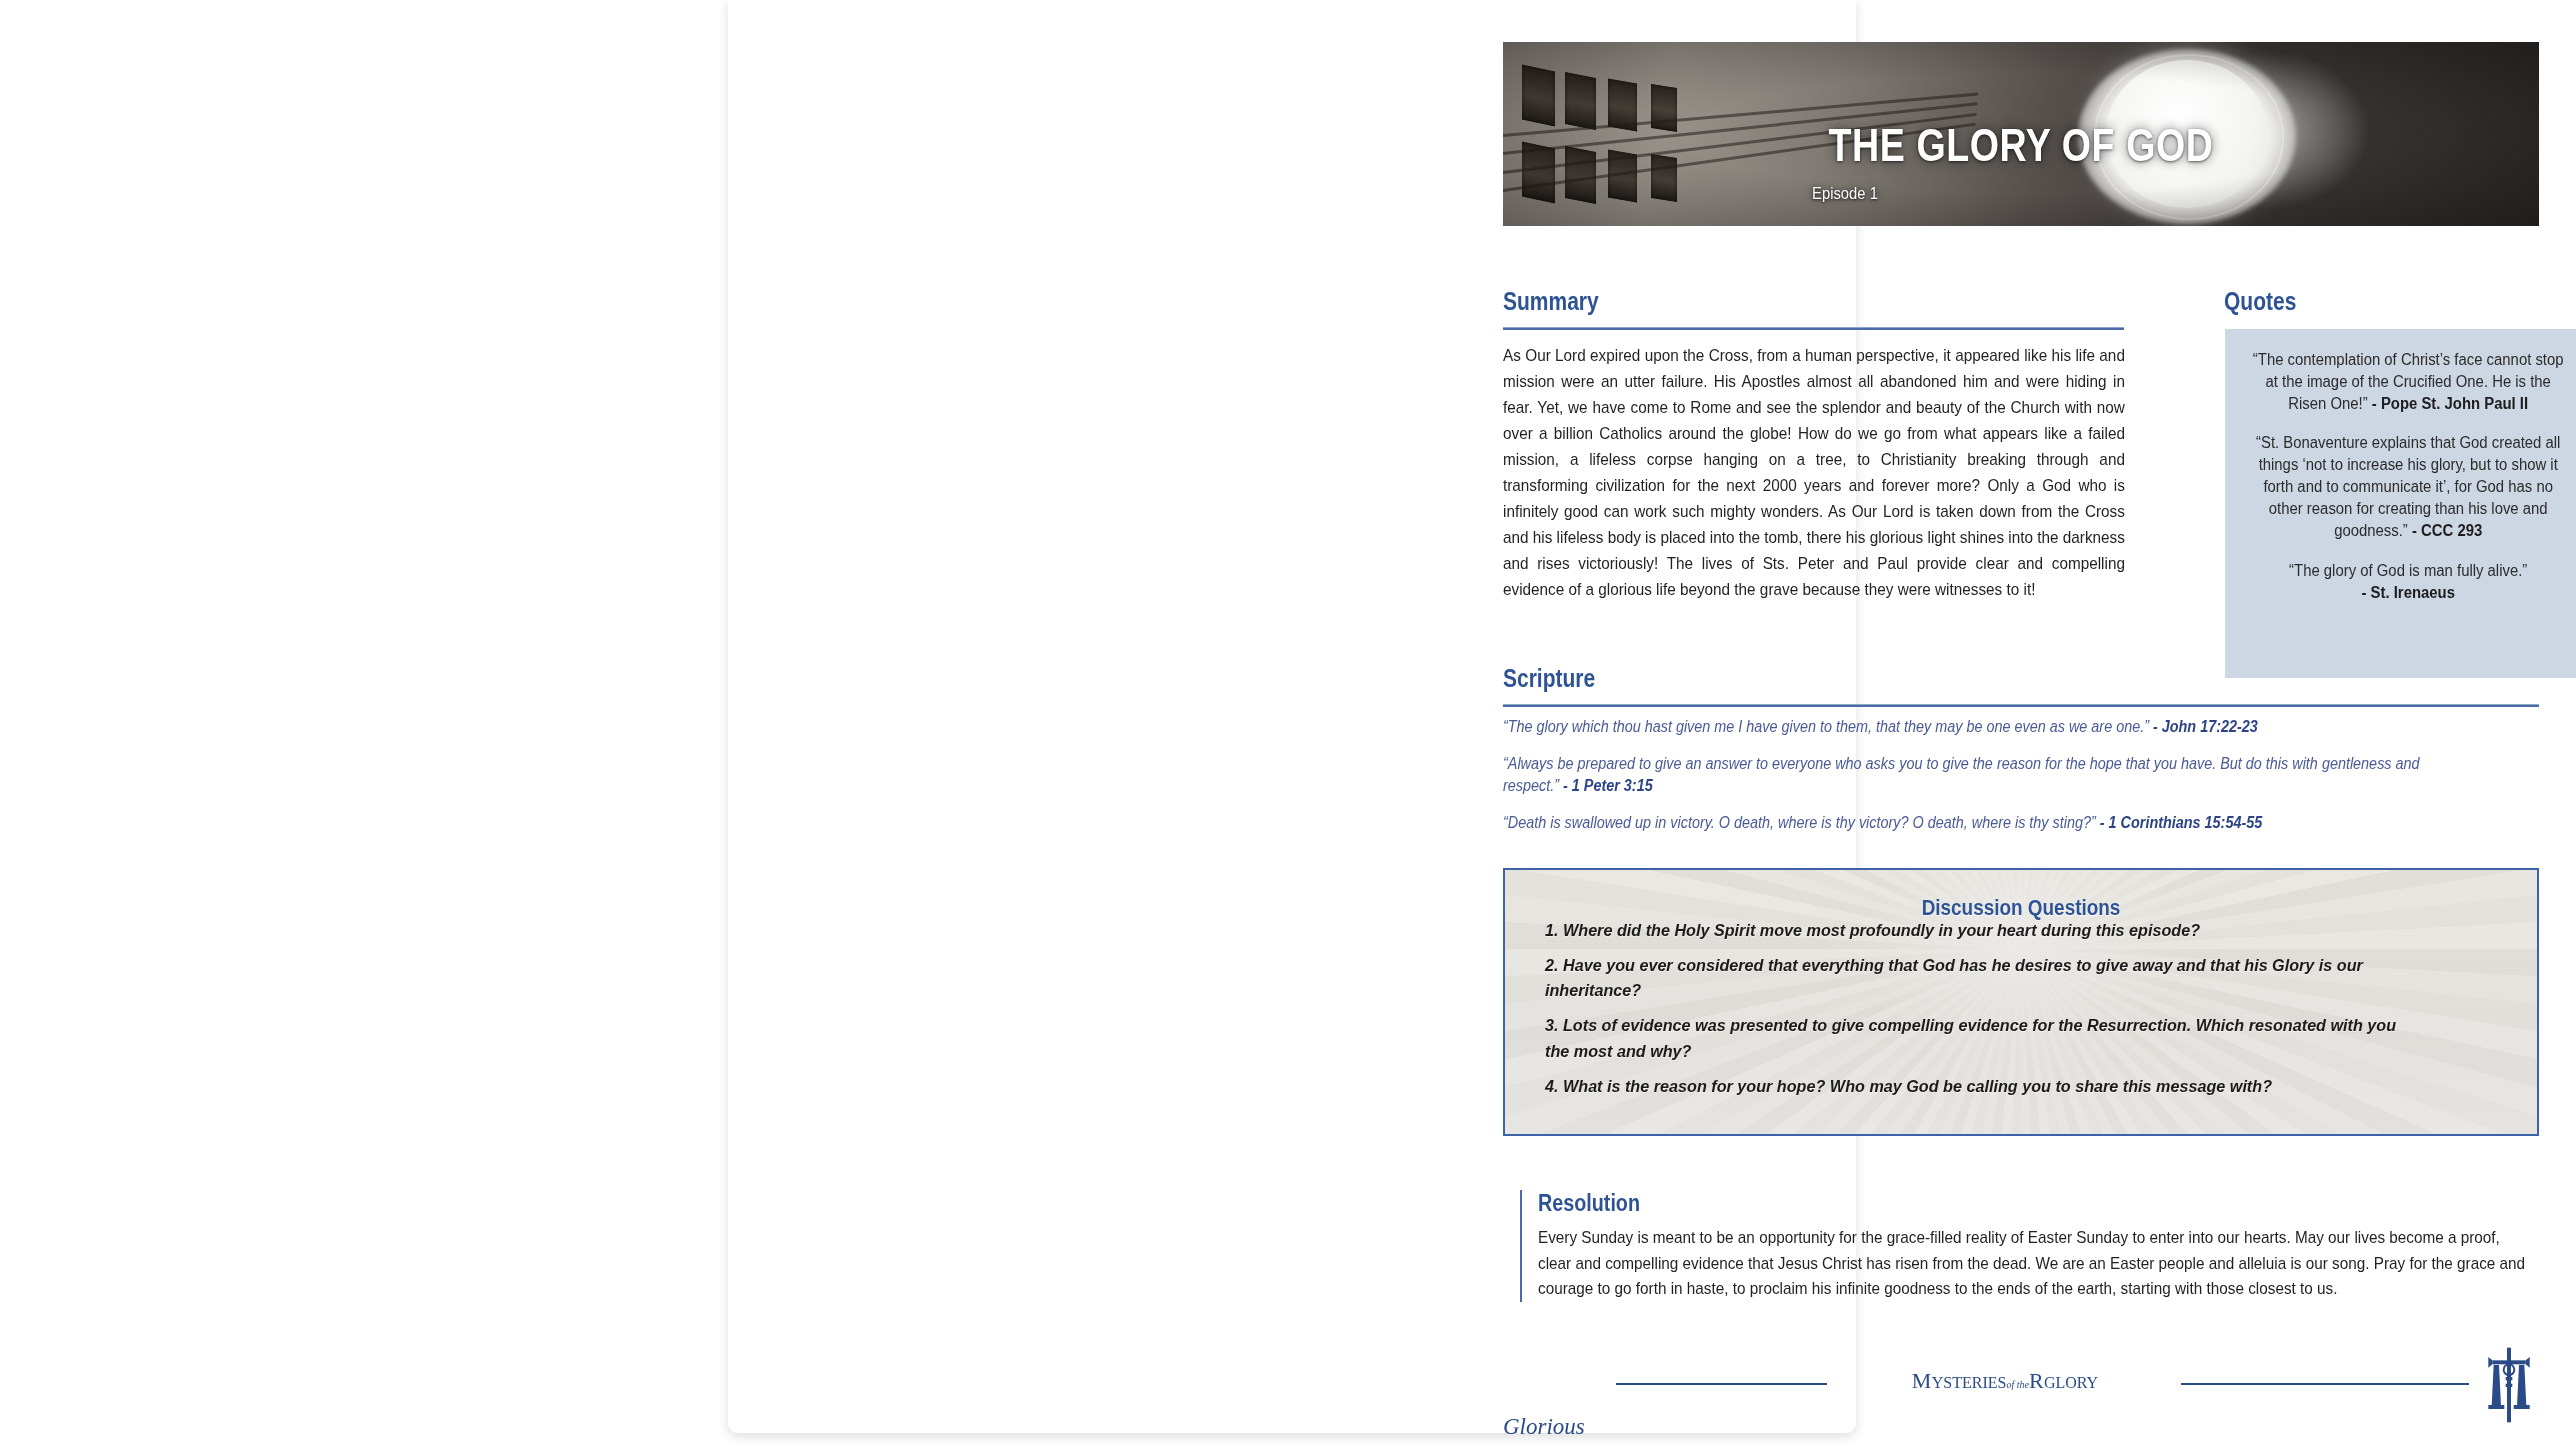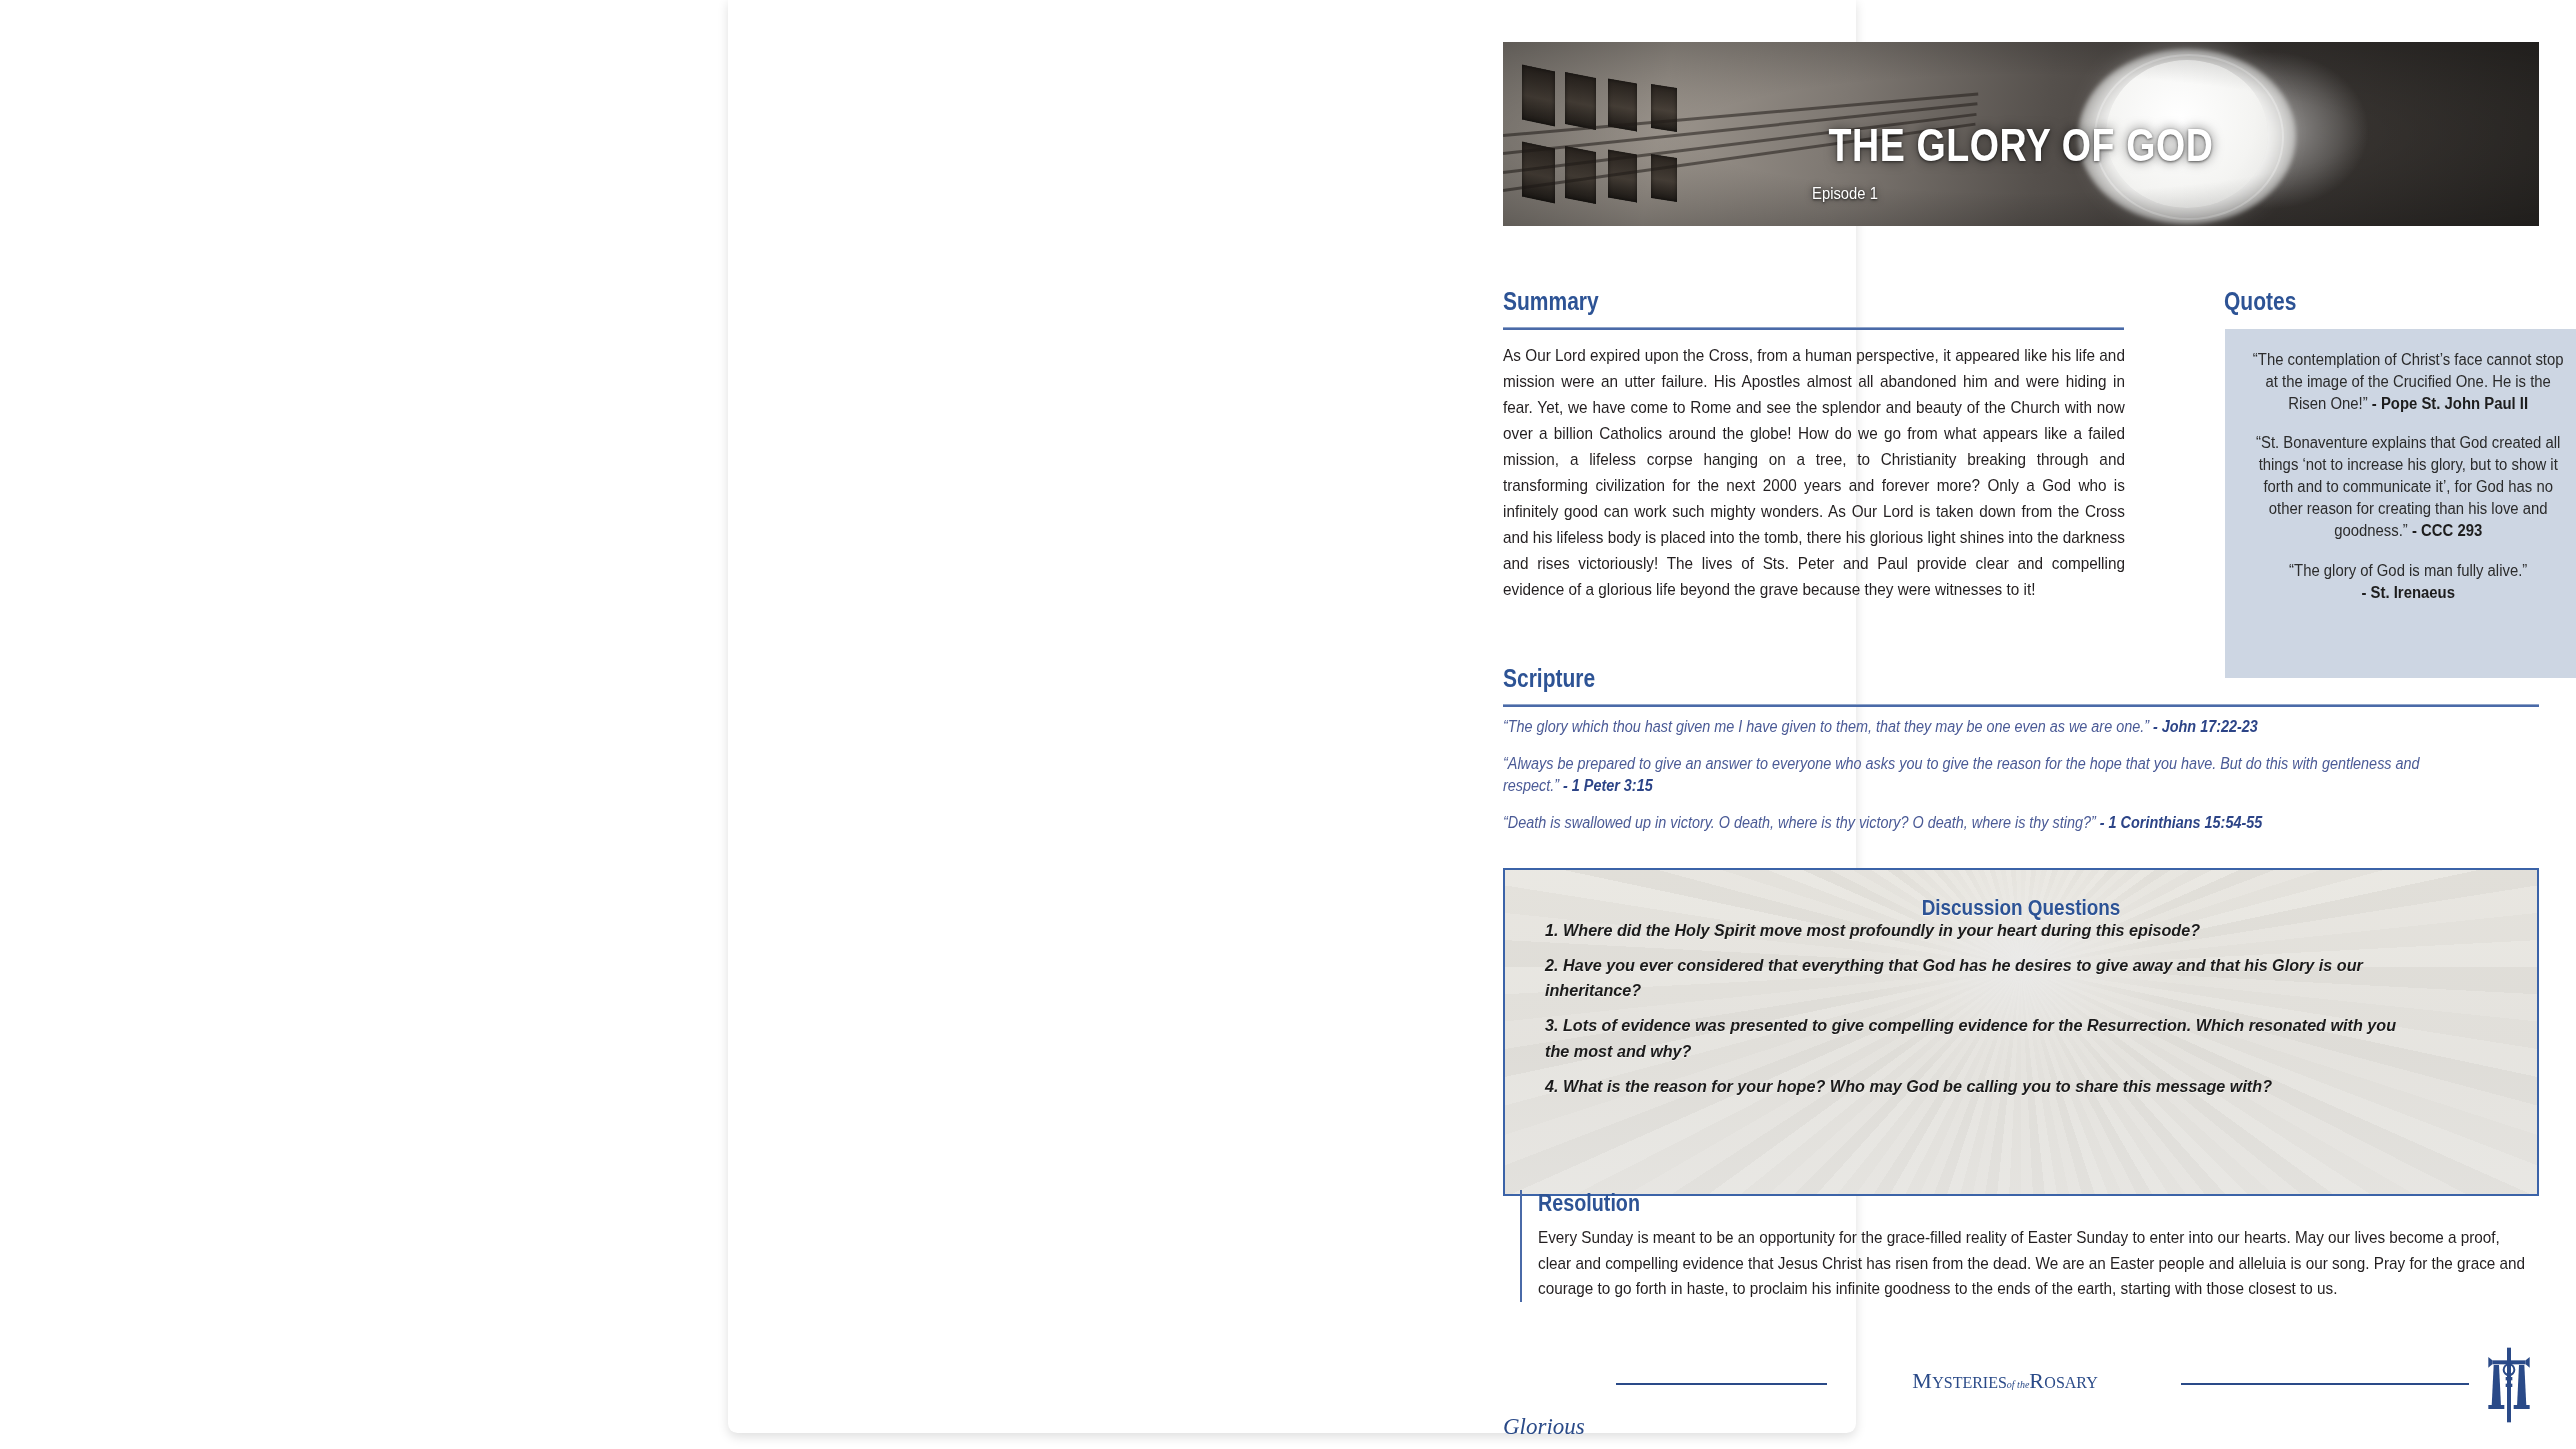--- a/index.html
+++ b/index.html
@@ -161,21 +161,21 @@
     margin-bottom: 14.8px;
     transform: scaleX(0.90);
     transform-origin: left top;
   }
   .scripture-ref { font-weight: bold; color: #2c4487; }
 
   
   #discussion-box {
     position: absolute;
     left: 775px; top: 868px;
-    width: 1036px; height: 328px;
+    width: 1036px; height: 268px;
     border: 2px solid #3b63a8;
     box-sizing: border-box;
     overflow: hidden;
     background: #e6e4e0;
   }
   .dq-bg {
     position: absolute; inset: 0;
     opacity: 0.42;
     background:
       radial-gradient(ellipse 201px 174px at 50% 28%, rgba(255,255,255,0.95) 0%, rgba(246,238,216,0.55) 45%, rgba(220,208,178,0.12) 78%, rgba(0,0,0,0) 100%),
@@ -356,21 +356,21 @@
 
   <div id="resolution-wrap">
     <div id="resolution-head">Resolution</div>
     <div id="resolution-body">Every Sunday is meant to be an opportunity for the grace-filled reality of Easter Sunday to enter into our hearts. May our lives become a proof, clear and compelling evidence that Jesus Christ has risen from the dead. We are an Easter people and alleluia is our song. Pray for the grace and courage to go forth in haste, to proclaim his infinite goodness to the ends of the earth, starting with those closest to us.</div>
   </div>
 
   <div id="footer">
     <div id="footer-glorious">Glorious</div>
     <div class="footer-line" id="footer-line-left"></div>
     <div id="footer-brand">
-      <span class="big">M</span><span class="small">YSTERIES</span><span class="ofthe">of the</span><span class="big">R</span><span class="small">OSARY</span>
+      <span class="big">M</span><span class="small">YSTERIES</span><span class="ofthe">of the</span><span class="big">R</span><span class="small">GLORY</span>
     </div>
     <div class="footer-line" id="footer-line-right"></div>
     <svg id="footer-logo" viewBox="0 0 90 125">
       <g fill="#2a4a88">
         <rect x="42" y="8" width="6" height="112"></rect>
         <rect x="20" y="27" width="50" height="6"></rect>
         <path d="M20 27 L14 22 L14 38 L20 33 Z"></path>
         <path d="M70 27 L76 22 L76 38 L70 33 Z"></path>
         <circle cx="45" cy="41" r="8" fill="none" stroke="#2a4a88" stroke-width="3"></circle>
         <rect x="40" y="52" width="10" height="5"></rect>

